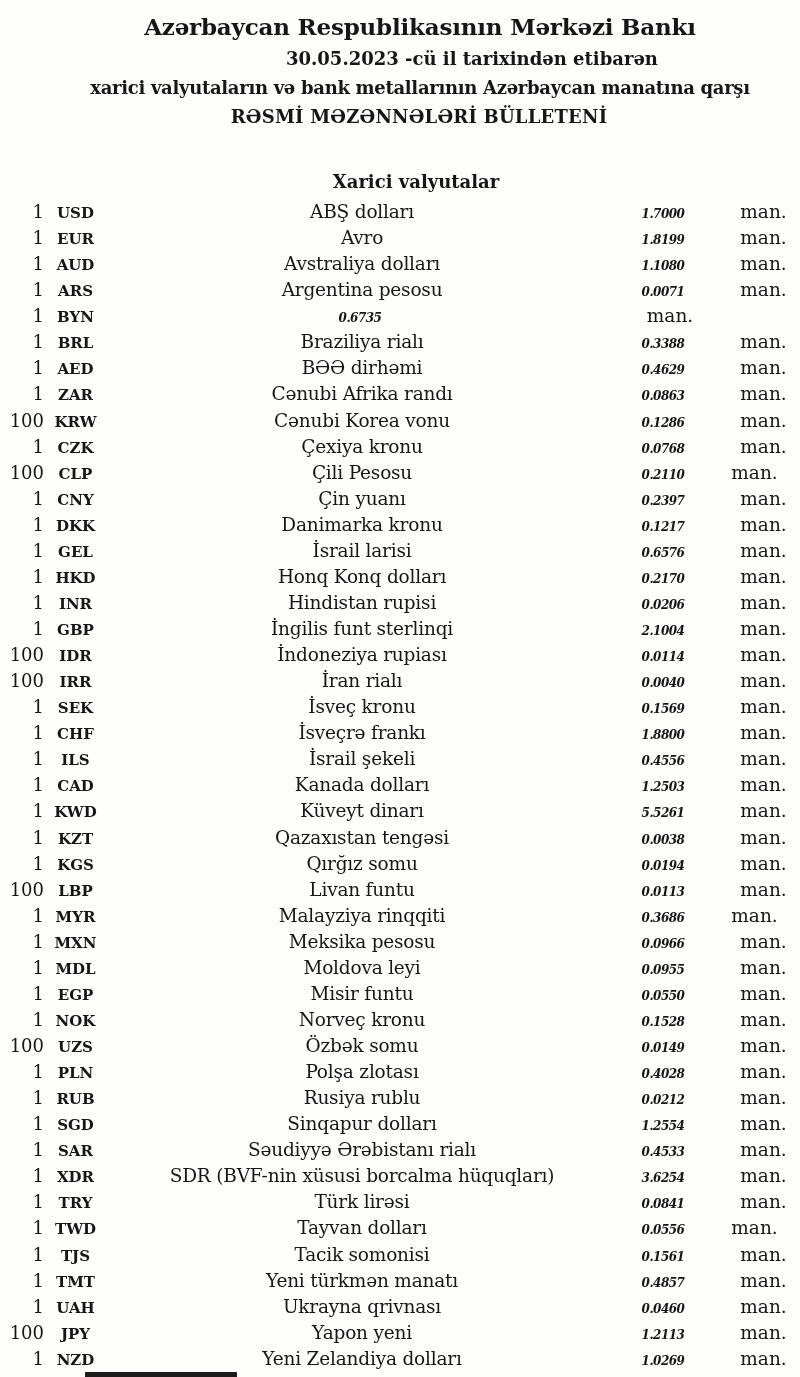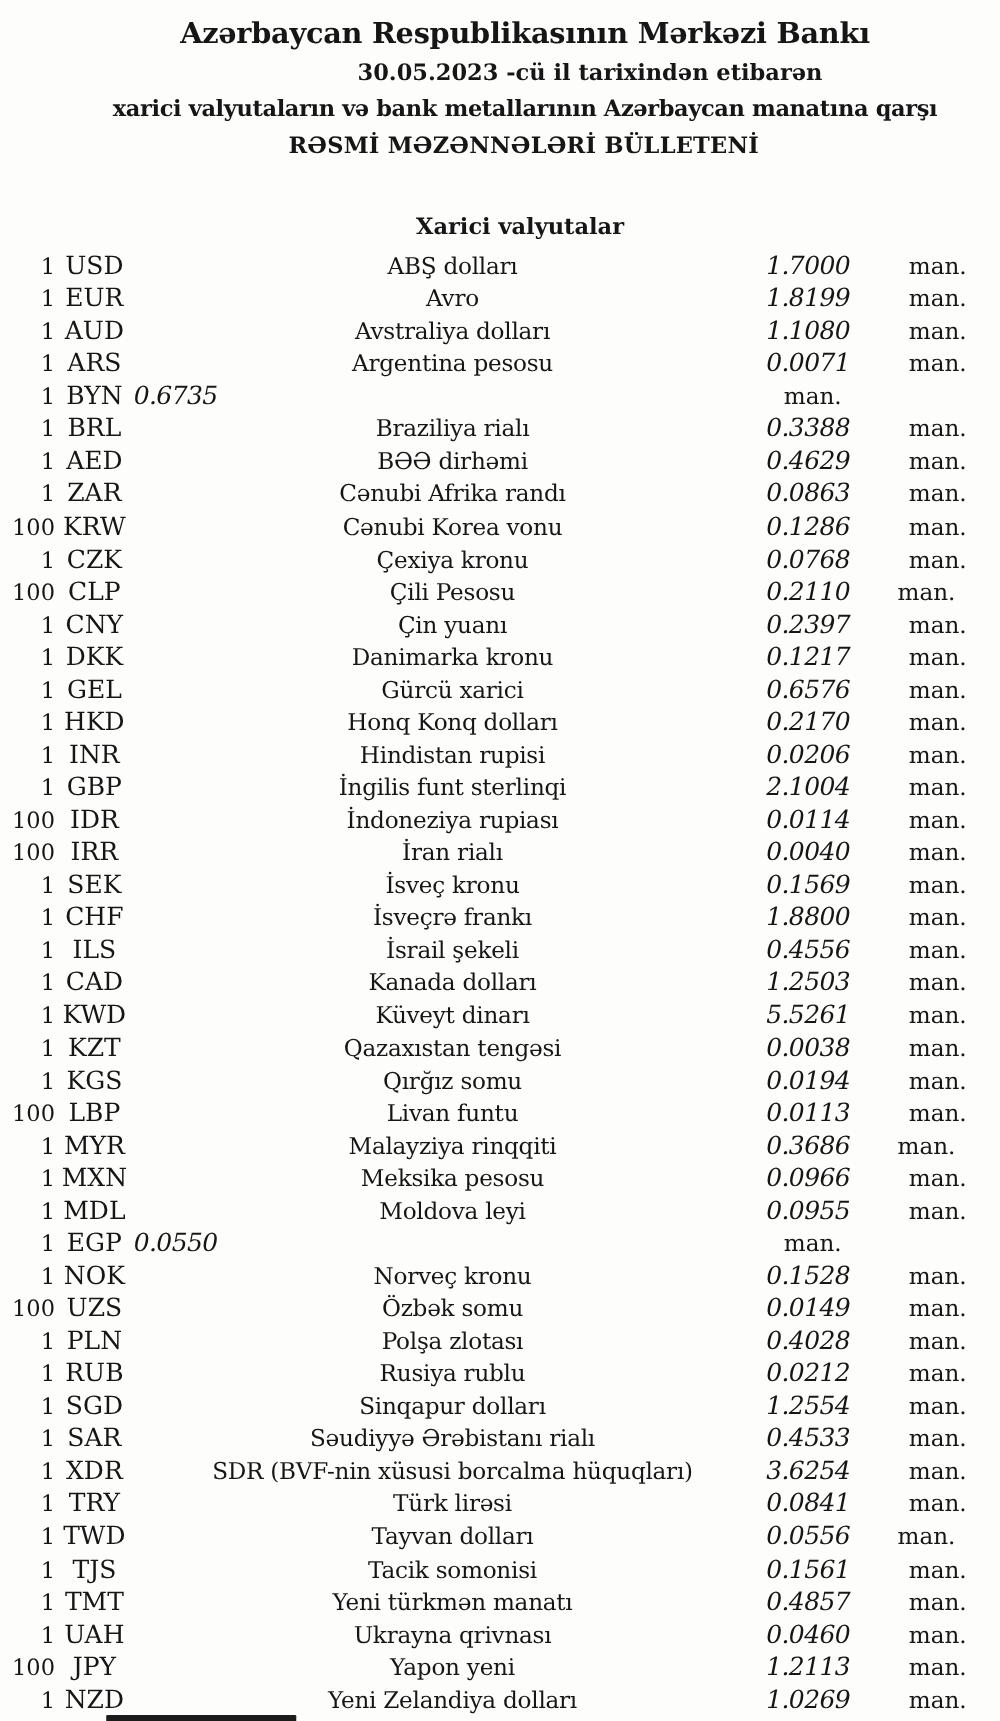--- a/index.html
+++ b/index.html
@@ -72,39 +72,40 @@
     height: 26.07px;
     line-height: 26.07px;
     align-items: baseline;
   }
   .row .qty {
     text-align: right;
     font-size: 18px;
   }
   .row .code {
     text-align: center;
-    font-size: 20px;
+    font-size: 15px;
+    font-weight: bold;
   }
   .row .name {
     text-align: center;
     padding-left: 4px;
     font-size: 18.5px;
     letter-spacing: -0.2px;
     white-space: nowrap;
     overflow: hidden;
   }
   .row .rate {
-    text-align: left;
-    font-size: 20px;
-    font-weight: normal;
+    text-align: center;
+    font-size: 12px;
+    font-weight: bold;
     font-style: italic;
     letter-spacing: -0.5px;
   }
   .row .unit {
-    text-align: left;
+    text-align: center;
     padding-left: 14px;
     font-size: 18.5px;
     position: relative;
   }
   .row.shift .unit { left: -9px; }
 
   
   .cutoff-artifact {
     position: absolute;
     left: 85px;
@@ -229,21 +230,21 @@
     <span class="qty">1</span>
     <span class="code">DKK</span>
     <span class="name">Danimarka kronu</span>
     <span class="rate">0.1217</span>
     <span class="unit">man.</span>
   </div>
 
   <div class="row">
     <span class="qty">1</span>
     <span class="code">GEL</span>
-    <span class="name">Gürcü xarici</span>
+    <span class="name">İsrail larisi</span>
     <span class="rate">0.6576</span>
     <span class="unit">man.</span>
   </div>
 
   <div class="row">
     <span class="qty">1</span>
     <span class="code">HKD</span>
     <span class="name">Honq Konq dolları</span>
     <span class="rate">0.2170</span>
     <span class="unit">man.</span>
@@ -365,20 +366,21 @@
     <span class="qty">1</span>
     <span class="code">MDL</span>
     <span class="name">Moldova leyi</span>
     <span class="rate">0.0955</span>
     <span class="unit">man.</span>
   </div>
 
   <div class="row">
     <span class="qty">1</span>
     <span class="code">EGP</span>
+    <span class="name">Misir funtu</span>
     <span class="rate">0.0550</span>
     <span class="unit">man.</span>
   </div>
 
   <div class="row">
     <span class="qty">1</span>
     <span class="code">NOK</span>
     <span class="name">Norveç kronu</span>
     <span class="rate">0.1528</span>
     <span class="unit">man.</span>

